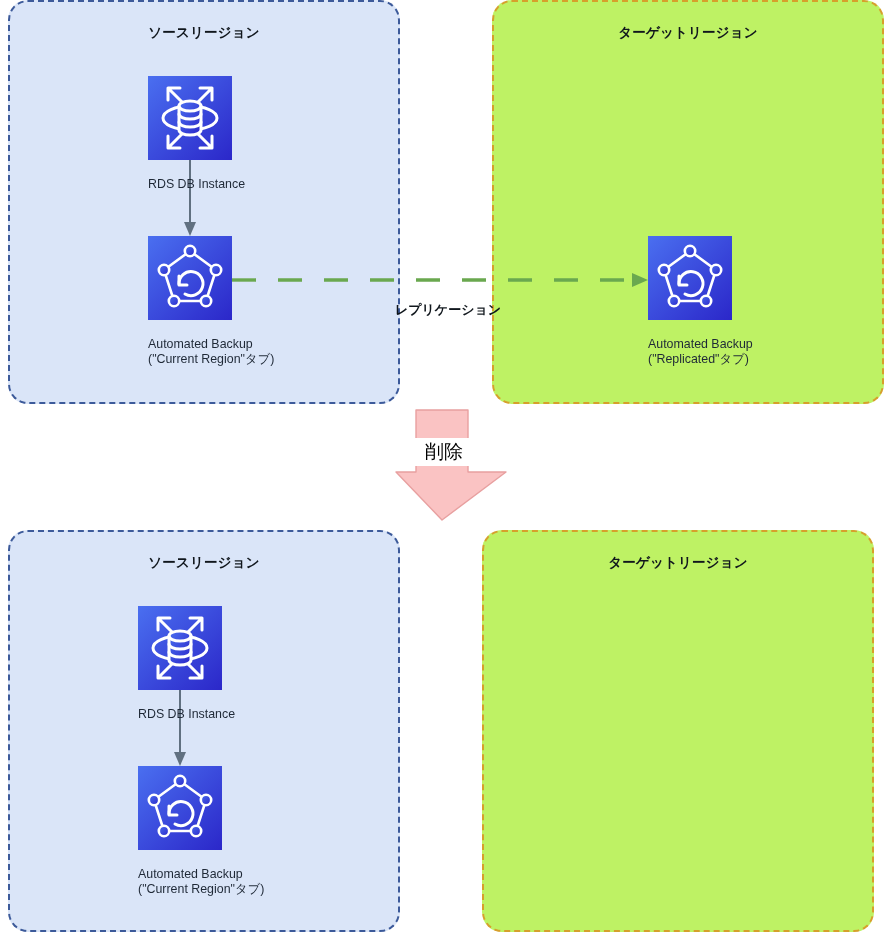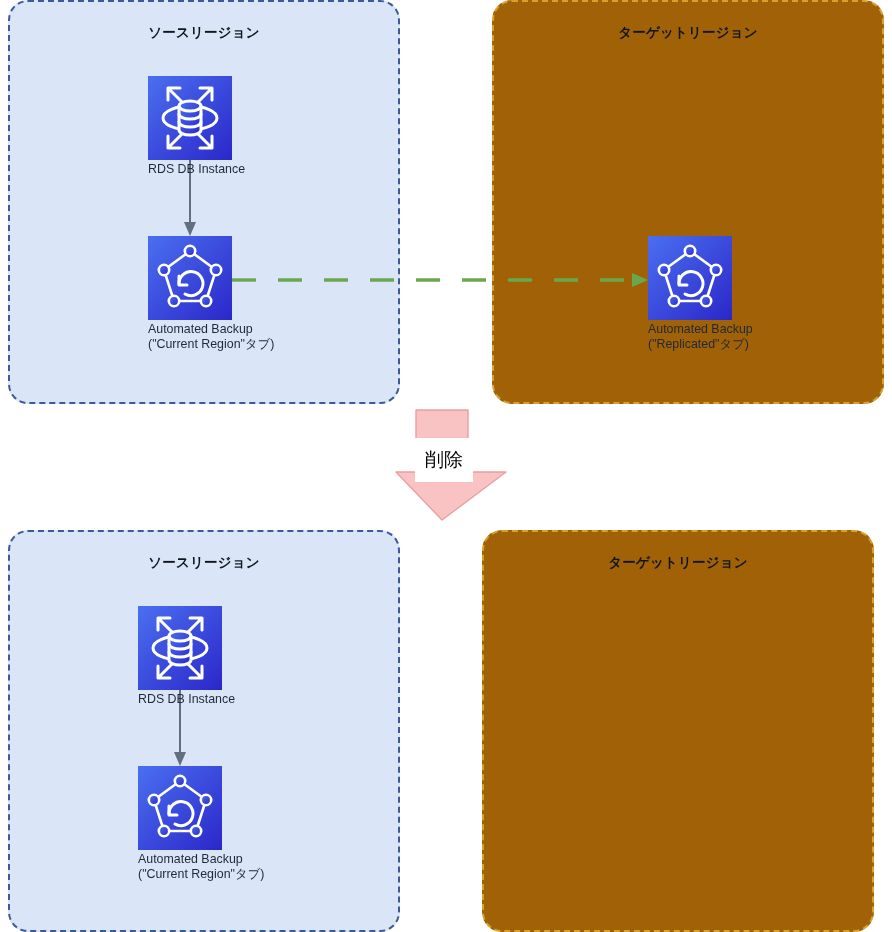--- a/index.html
+++ b/index.html
@@ -28,21 +28,21 @@
     box-sizing: border-box;
     border-radius: 20px;
     border-width: 2px;
     border-style: dashed;
   }
   .region-source {
     background: #dae5f8;
     border-color: #3c5a9a;
   }
   .region-target {
-    background: #a16207;
+    background: #bef264;
     border-color: #d6a02c;
   }
 
   .region-title {
     position: absolute;
     left: 0;
     right: 0;
     text-align: center;
     font-size: 13.5px;
     font-weight: bold;
@@ -55,21 +55,21 @@
   .node {
     position: absolute;
     width: 84px;
   }
   .node-icon {
     width: 84px;
     height: 84px;
     display: block;
   }
   .node-label {
-    margin-top: 2px;
+    margin-top: 17px;
     text-align: center;
     font-size: 12.4px;
     line-height: 14.5px;
     color: #1f2937;
     white-space: nowrap;
   }
   .node-label .l2 { display: block; }
 
   
   .connector {
@@ -90,21 +90,21 @@
   .delete-arrow {
     position: absolute;
     overflow: visible;
   }
   .delete-arrow-label {
     position: absolute;
     background: #ffffff;
     color: #000000;
     font-size: 19px;
     line-height: 26px;
-    padding: 9px 3px;
+    padding: 1px 3px;
     white-space: nowrap;
     text-align: center;
   }
 </style>
 </head>
 <body>
 
 <div class="stage">
 
   <div class="region region-source" style="left:8px; top:0px; width:392px; height:404px;">
@@ -194,20 +194,21 @@
       <span>Automated Backup</span>
       <span class="l2">("Replicated"タブ)</span>
     </div>
   </div>
 
   <svg class="connector" style="left:232px; top:268px; width:420px; height:24px;" viewBox="0 0 420 24">
     <line x1="0" y1="12" x2="404" y2="12" stroke="#6aa84f" stroke-width="3.4" stroke-dasharray="24 22"></line>
     <path d="M 416 12 L 400 5 L 400 19 Z" fill="#6aa84f"></path>
   </svg>
 
+  <div class="repl-label" style="left:348px; top:301px; width:200px;">レプリケーション</div>
 
   <svg class="delete-arrow" style="left:394px; top:408px; width:134px; height:114px;" viewBox="0 0 134 114">
     <path d="M 22 2 L 74 2 L 74 64 L 112 64 L 48 112 L 2 64 L 22 64 Z" fill="#fac3c3" stroke="#e8a0a0" stroke-width="1.4" stroke-linejoin="round"></path>
   </svg>
   <div class="delete-arrow-label" style="left:415px; top:438px; width:52px;">削除</div>
 
   <div class="region region-source" style="left:8px; top:530px; width:392px; height:402px;">
     <div class="region-title" style="top:22px;">ソースリージョン</div>
   </div>
 

